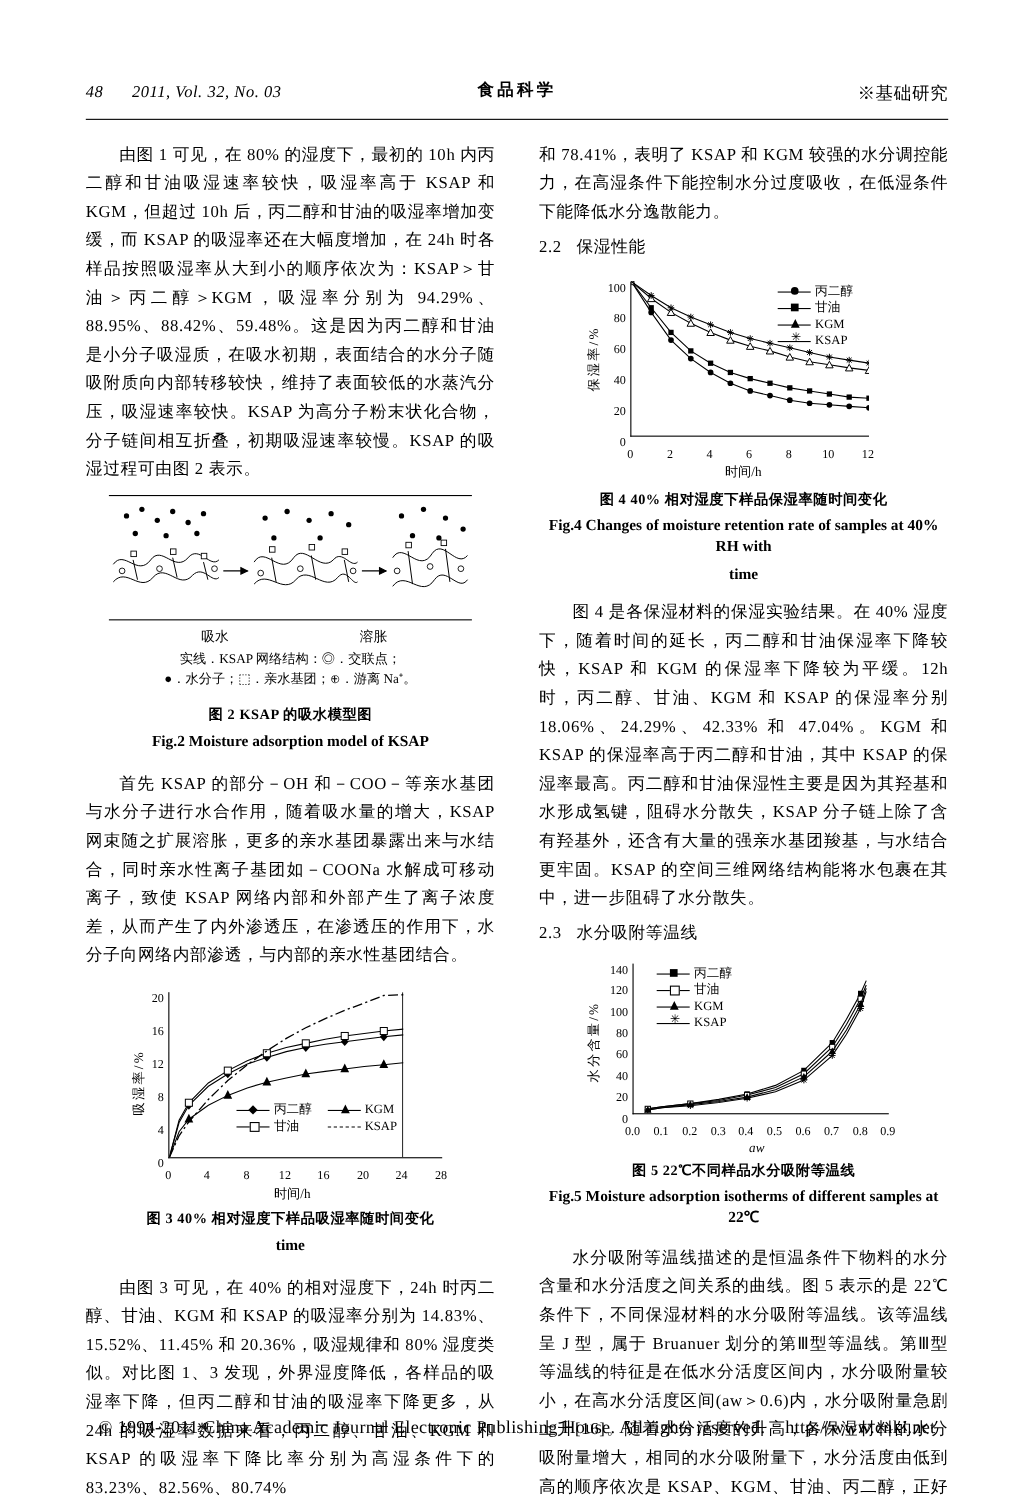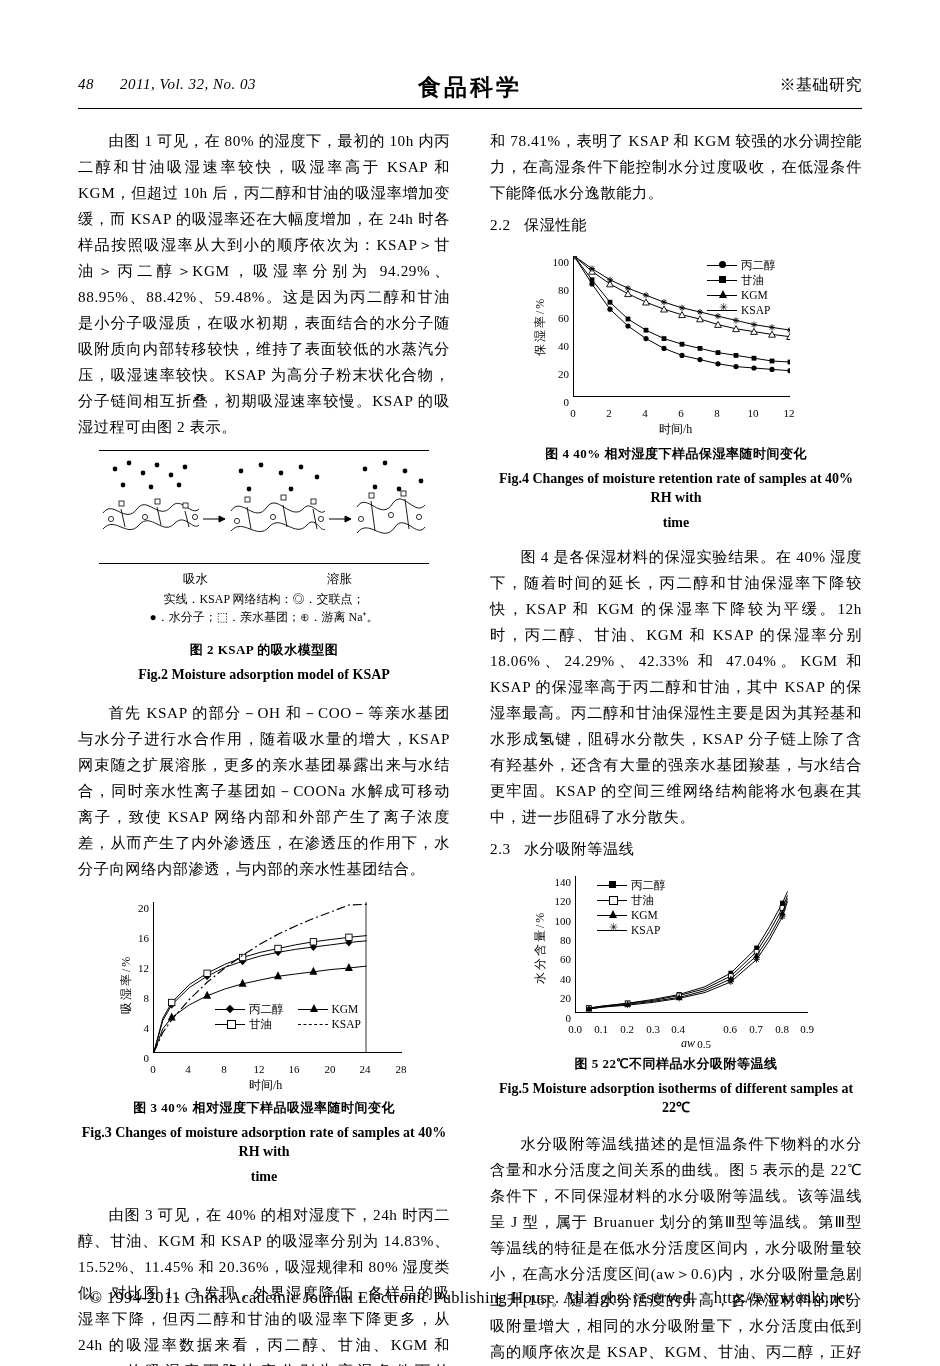--- a/index.html
+++ b/index.html
@@ -41,21 +41,21 @@
     font-style: italic;
     font-size: 15px;
     letter-spacing: 0.5px;
     text-align: right;
   }
   .hdr-left .pagenum { margin-right: 26px; }
   .hdr-center {
     position: absolute;
     left: 0; right: 0; top: 0;
     text-align: center;
-    font-size: 23px;
+    font-size: 15px;
     font-weight: bold;
     letter-spacing: 3px;
   }
   .hdr-right {
     position: absolute;
     right: 0; top: 3px;
     font-size: 16px;
     letter-spacing: 0.5px;
   }
 
@@ -417,21 +417,20 @@
               <div class="ln">
                 <span class="sym dashdot"></span>
                 <span>KSAP</span>
               </div>
             </div>
           </div>
         </div>
       </div>
 
       <div class="cap cap-cn" style="margin-top:6px;">图 3    40% 相对湿度下样品吸湿率随时间变化</div>
-      <div class="cap cap-en">Fig.3   Changes of moisture adsorption rate of samples at 40% RH with</div>
       <div class="cap cap-en">time</div>
     </div>
 
     <p class="body" style="margin-top:16px;">由图 3 可见，在 40% 的相对湿度下，24h 时丙二醇、甘油、KGM 和 KSAP 的吸湿率分别为 14.83%、15.52%、11.45% 和 20.36%，吸湿规律和 80% 湿度类似。对比图 1、3 发现，外界湿度降低，各样品的吸湿率下降，但丙二醇和甘油的吸湿率下降更多，从 24h 的吸湿率数据来看，丙二醇、甘油、KGM 和 KSAP 的吸湿率下降比率分别为高湿条件下的 83.23%、82.56%、80.74%</p>
   </div>
 
   <div class="col col-right">
 
     <p class="body noindent">和 78.41%，表明了 KSAP 和 KGM 较强的水分调控能力，在高湿条件下能控制水分过度吸收，在低湿条件下能降低水分逸散能力。</p>
 
@@ -716,21 +715,21 @@
         <div class="tick" style="left:28px; top:80px; width:32px; text-align:right;">60</div>
         <div class="tick" style="left:28px; top:100px; width:32px; text-align:right;">40</div>
         <div class="tick" style="left:28px; top:119px; width:32px; text-align:right;">20</div>
         <div class="tick" style="left:28px; top:139px; width:32px; text-align:right;">0</div>
 
         <div class="tick" style="left:52px; top:150px; width:24px;">0.0</div>
         <div class="tick" style="left:78px; top:150px; width:24px;">0.1</div>
         <div class="tick" style="left:104px; top:150px; width:24px;">0.2</div>
         <div class="tick" style="left:130px; top:150px; width:24px;">0.3</div>
         <div class="tick" style="left:155px; top:150px; width:24px;">0.4</div>
-        <div class="tick" style="left:181px; top:165px; width:24px;">0.5</div>
+        <div class="tick" style="left:181px; top:150px; width:24px;">0.5</div>
         <div class="tick" style="left:207px; top:150px; width:24px;">0.6</div>
         <div class="tick" style="left:233px; top:150px; width:24px;">0.7</div>
         <div class="tick" style="left:259px; top:150px; width:24px;">0.8</div>
         <div class="tick" style="left:284px; top:150px; width:24px;">0.9</div>
 
         <div class="ylab" style="left:16px; top:118px;">水分含量/%</div>
         <div class="xlab" style="left:170px; top:164px; font-style:italic;">aw</div>
 
         <div class="legend-box" style="left:86px; top:12px;">
           <div class="ln">

